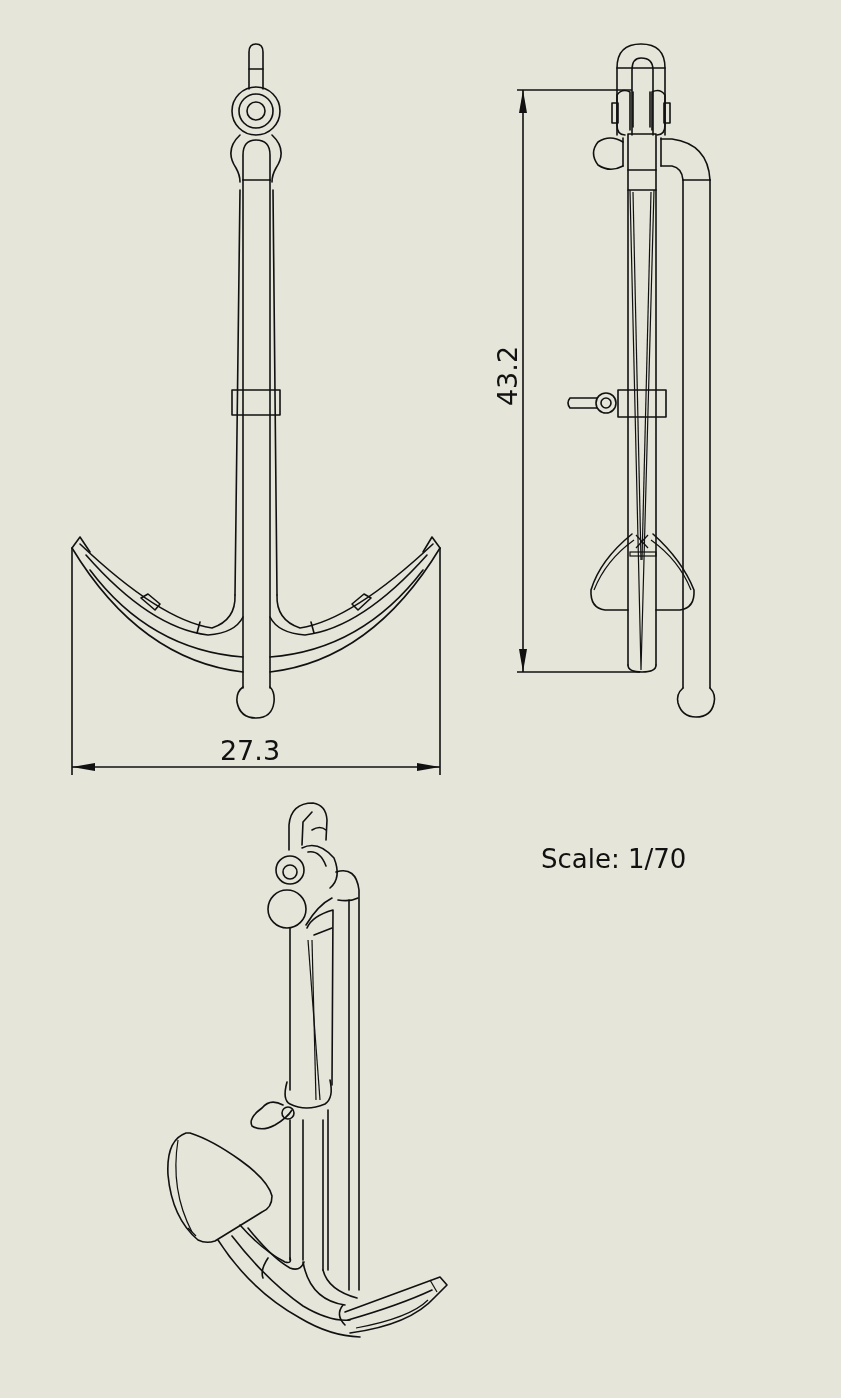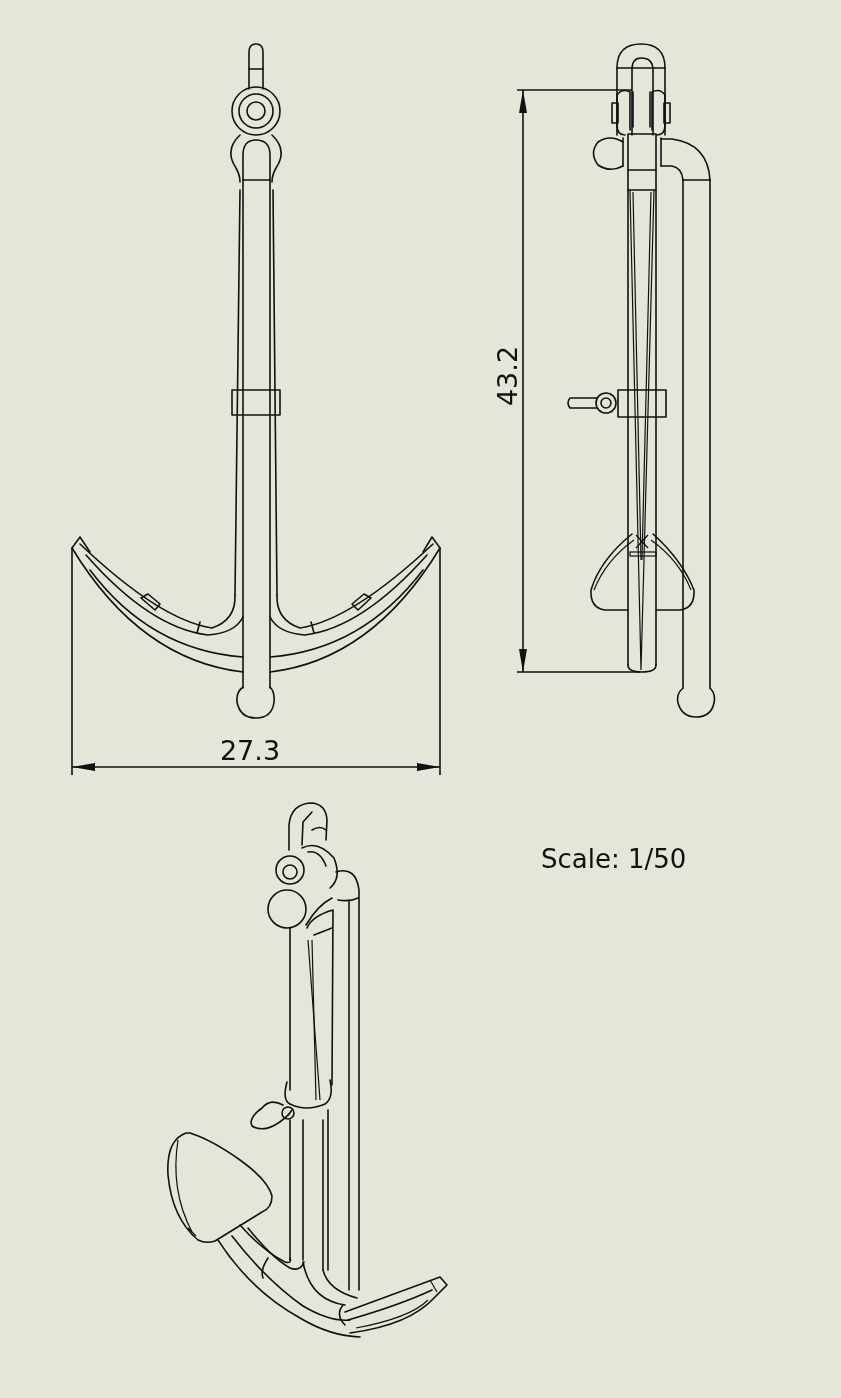--- a/index.html
+++ b/index.html
@@ -182,13 +182,13 @@
     <path class="ln" d="M323,1270 Q328,1290 357,1298"></path>
 
     <path class="ln" d="M345,1312 L440,1277 L447,1285 L435,1297 Q410,1325 350,1333"></path>
     <path class="ln" d="M348,1320 Q400,1305 432,1290"></path>
     <path class="thin" d="M356,1328 Q410,1318 428,1300"></path>
     <path class="ln" d="M343,1305 Q335,1315 345,1325"></path>
     <line class="thin" x1="430" y1="1280" x2="437" y2="1292"></line>
   </g>
 </svg>
 
-<div class="scale-label">Scale: 1/50</div>
+<div class="scale-label">Scale: 1/70</div>
 
 </body></html>

